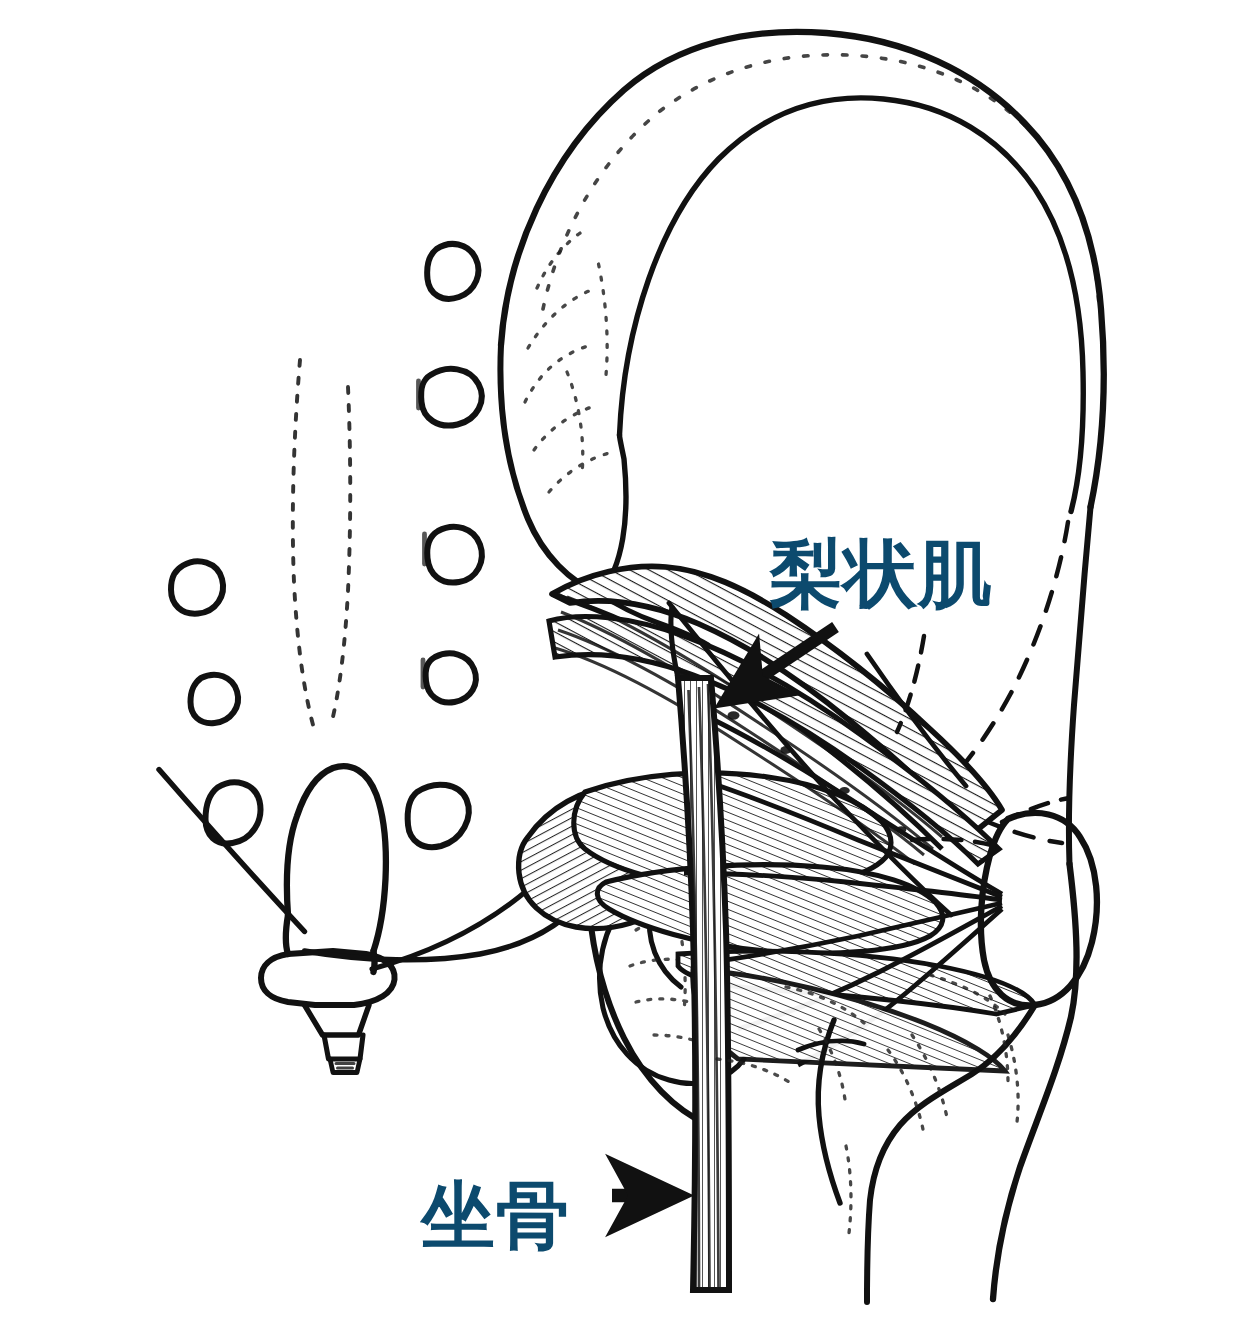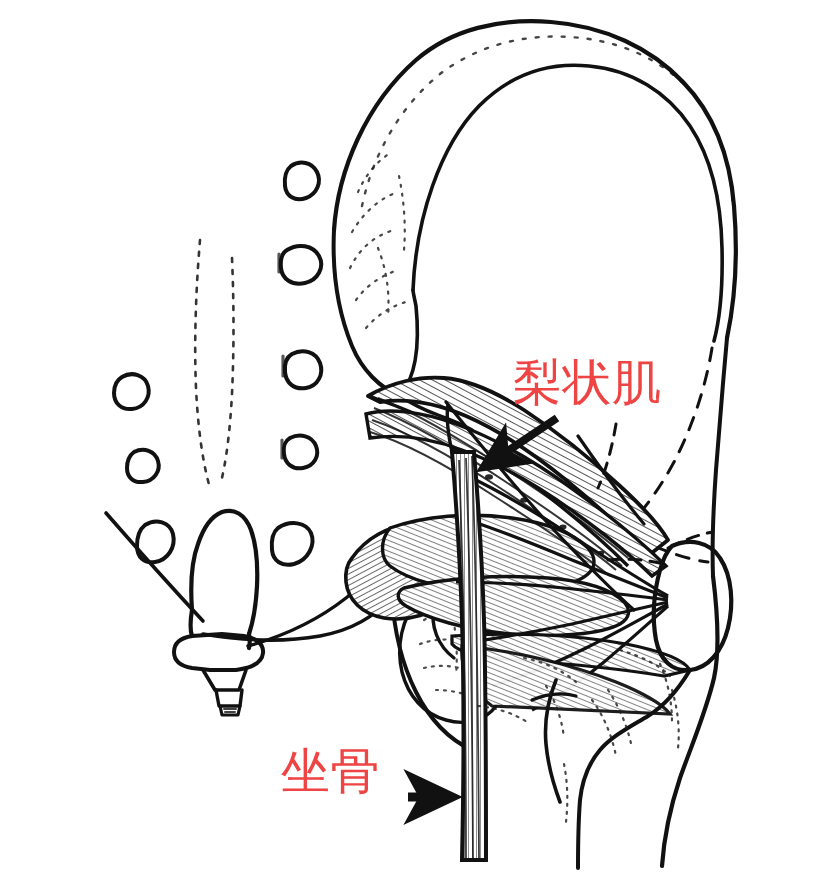--- a/index.html
+++ b/index.html
@@ -22,35 +22,35 @@
   #anatomy-svg {
     position: absolute;
     left: 0;
     top: 0;
     width: 824px;
     height: 895px;
     display: block;
   }
   .label-text {
     position: absolute;
-    color: #ef4444;
+    color: #0c4a6e;
     font-family: "DejaVu Sans", "Liberation Sans", sans-serif;
-    font-weight: 400;
+    font-weight: 700;
     white-space: pre;
     line-height: 1.02;
     letter-spacing: 0.5px;
   }
   #label-piriformis {
     left: 513px;
     top: 358px;
     font-size: 49px;
   }
   #label-sciatic {
     left: 281px;
-    top: 747px;
+    top: 786px;
     font-size: 49px;
   }
 </style>
 </head>
 <body>
 
 <div id="figure-root">
 
   <svg id="anatomy-svg" viewBox="0 0 824 895">
     <defs>

